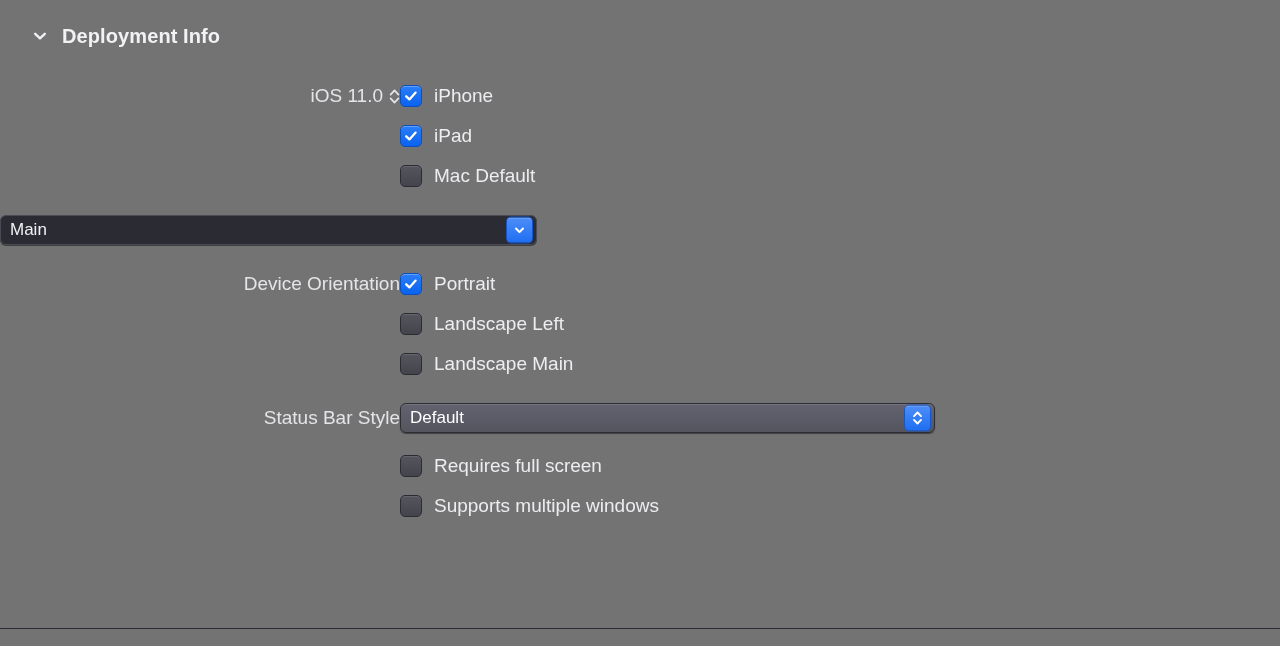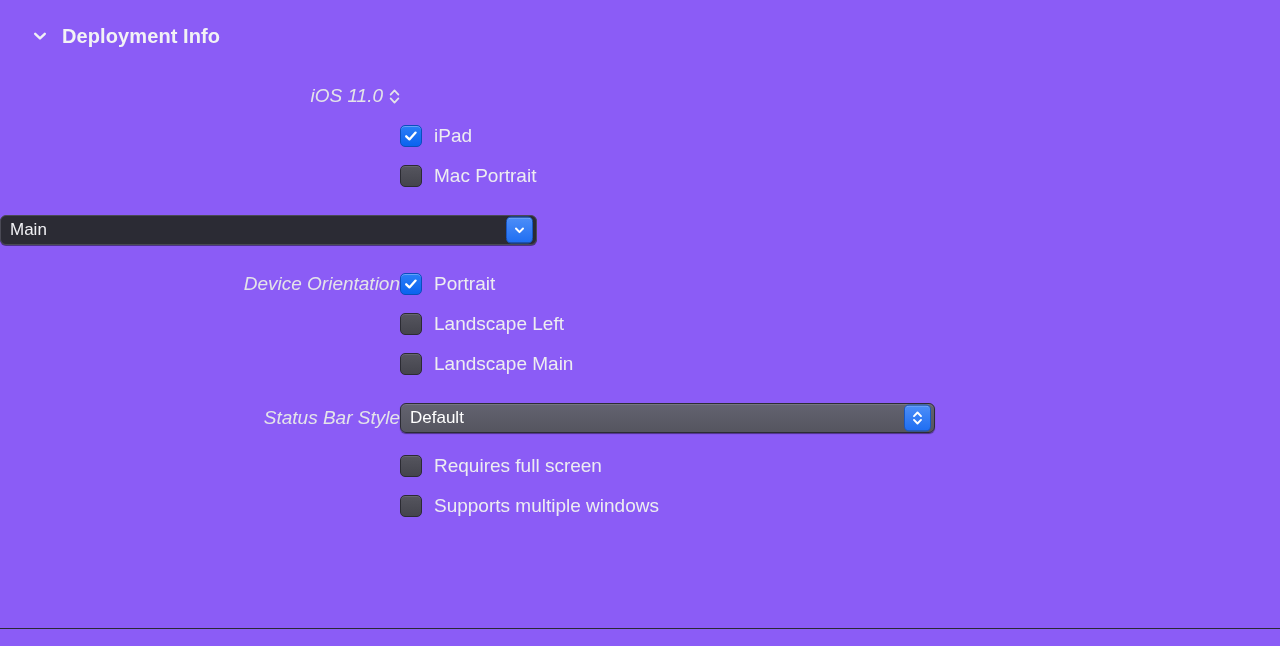--- a/index.html
+++ b/index.html
@@ -13,21 +13,21 @@
     overflow: hidden;
     font-family: "Liberation Sans", sans-serif;
     color: #e8e8ec;
     -webkit-font-smoothing: antialiased;
   }
 
   .panel {
     position: relative;
     width: 1280px;
     height: 646px;
-    background: #8b5cf6;
+    background: #737373;
   }
 
   
   .section-header {
     position: absolute;
     left: 0;
     top: 16px;
     height: 40px;
     display: flex;
     align-items: center;
@@ -65,21 +65,20 @@
   .row-label {
     width: 400px;
     flex: 0 0 400px;
     text-align: right;
     padding-right: 0;
     box-sizing: border-box;
     font-size: 19px;
     color: #e4e4e9;
     line-height: 40px;
     white-space: nowrap;
-    font-style: italic;
   }
   .row-label.empty { visibility: hidden; }
   .row-field {
     flex: 1 1 auto;
     display: flex;
     align-items: center;
     min-height: 40px;
   }
 
   
@@ -222,42 +221,52 @@
         <span class="version-label">
           <span>iOS 11.0</span>
           <span class="stepper-glyph">
             <svg width="11" height="17" viewBox="0 0 11 17">
               <path d="M1.6 6.6 L5.5 2.4 L9.4 6.6" fill="none" stroke="#e4e4e9" stroke-width="1.7" stroke-linecap="round" stroke-linejoin="round"></path>
               <path d="M1.6 10.4 L5.5 14.6 L9.4 10.4" fill="none" stroke="#e4e4e9" stroke-width="1.7" stroke-linecap="round" stroke-linejoin="round"></path>
             </svg>
           </span>
         </span>
       </div>
-    </div>
-
-    <div class="row">
-      <div class="row-label empty">.</div>
       <div class="row-field">
         <div class="checkrow">
           <span class="checkbox on">
             <svg width="16" height="16" viewBox="0 0 16 16">
               <path d="M3.2 8.3 L6.4 11.4 L12.6 4.6" fill="none" stroke="#ffffff" stroke-width="2.3" stroke-linecap="round" stroke-linejoin="round"></path>
             </svg>
           </span>
+          <span class="check-label">iPhone</span>
+        </div>
+      </div>
+    </div>
+
+    <div class="row">
+      <div class="row-label empty">.</div>
+      <div class="row-field">
+        <div class="checkrow">
+          <span class="checkbox on">
+            <svg width="16" height="16" viewBox="0 0 16 16">
+              <path d="M3.2 8.3 L6.4 11.4 L12.6 4.6" fill="none" stroke="#ffffff" stroke-width="2.3" stroke-linecap="round" stroke-linejoin="round"></path>
+            </svg>
+          </span>
           <span class="check-label">iPad</span>
         </div>
       </div>
     </div>
 
     <div class="row">
       <div class="row-label empty">.</div>
       <div class="row-field">
         <div class="checkrow">
           <span class="checkbox off"></span>
-          <span class="check-label">Mac Portrait</span>
+          <span class="check-label">Mac Default</span>
         </div>
       </div>
     </div>
 
     <div class="gap-md"></div>
 
     <div class="row">
       <div class="row-field">
         <div class="combo dark">
           <span class="combo-text">Main</span>

